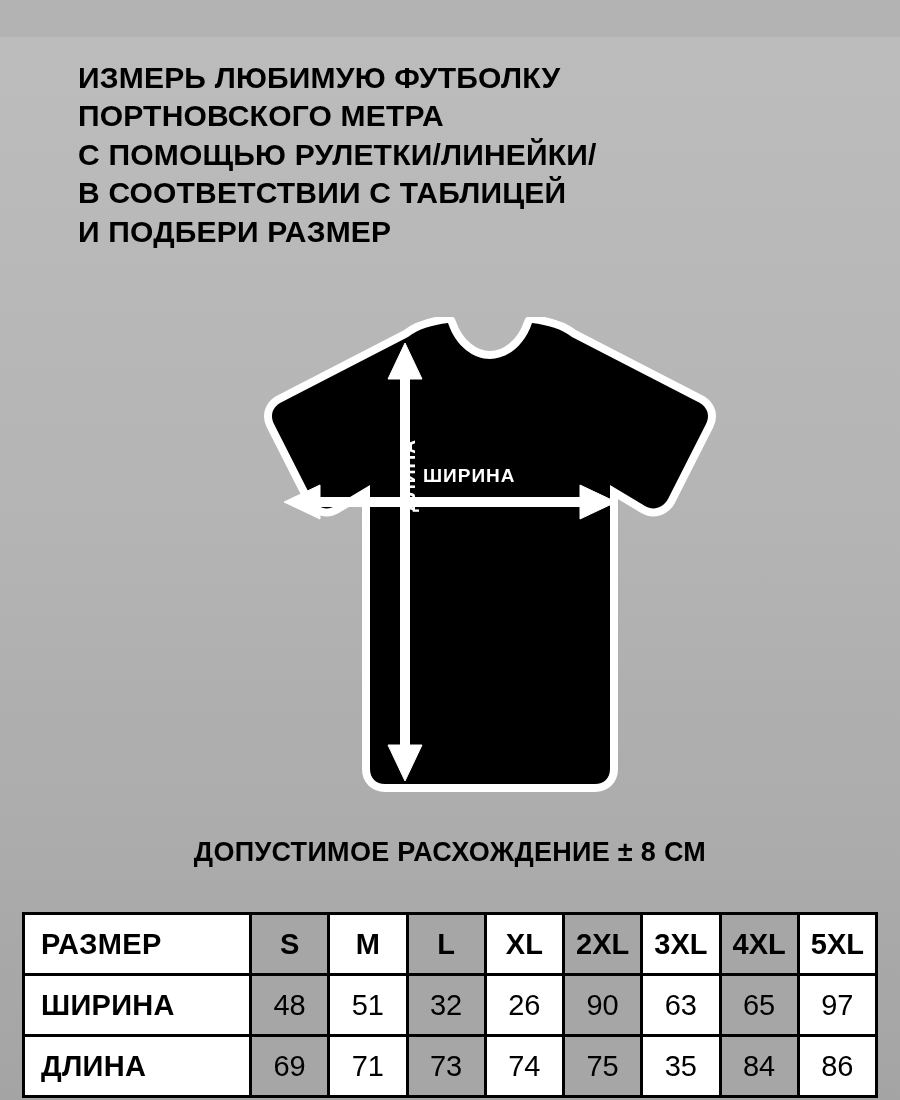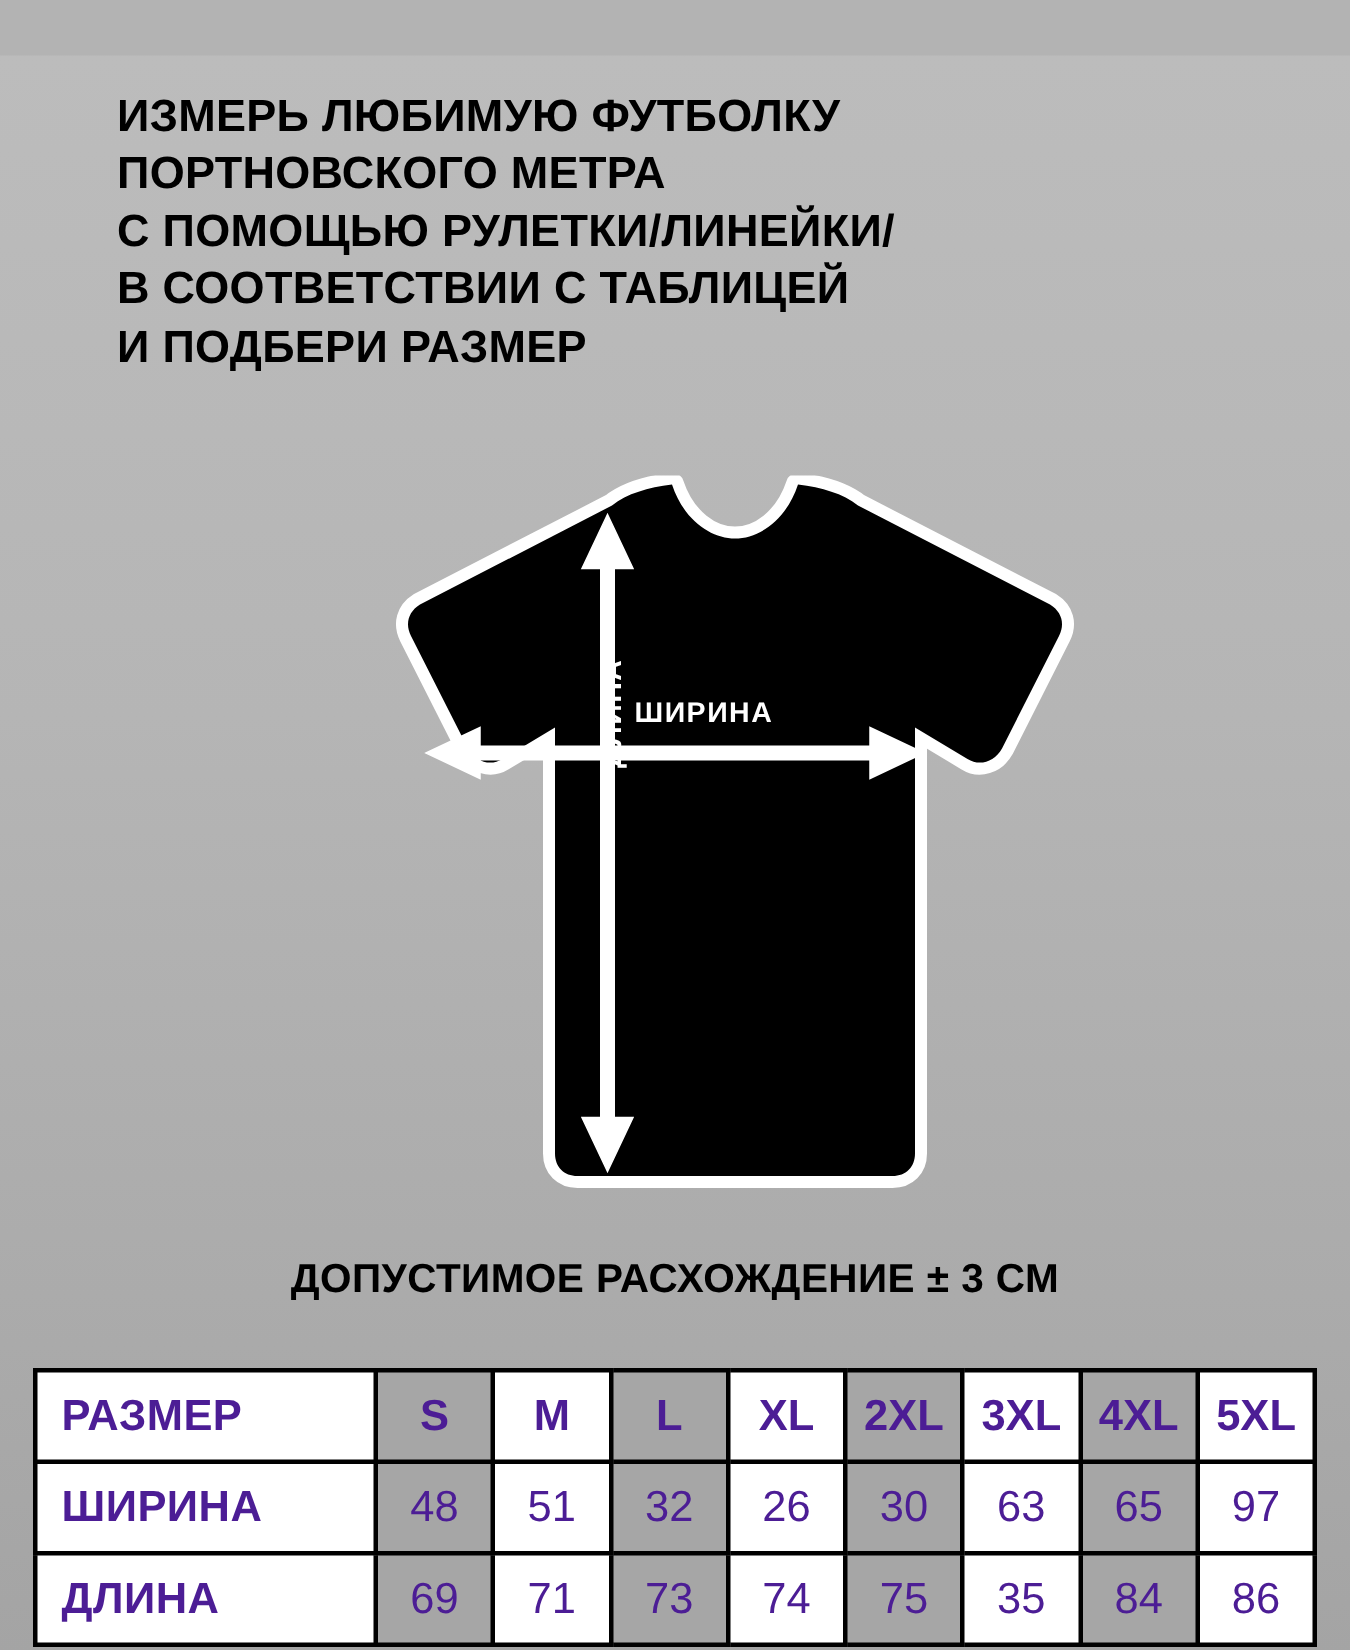--- a/index.html
+++ b/index.html
@@ -89,21 +89,21 @@
     border-collapse: collapse;
     width: 100%;
     table-layout: fixed;
   }
   table.size-table td, table.size-table th {
     border: 3px solid #000;
     height: 58px;
     text-align: center;
     vertical-align: middle;
     font-size: 29px;
-    color: #4c1d95;
+    color: #000000;
     padding: 0;
   }
   table.size-table th.rowhead, table.size-table td.rowhead {
     font-weight: bold;
     background: #ffffff;
     font-size: 29px;
     width: 208px;
     text-align: left;
     padding-left: 16px;
     letter-spacing: 0.3px;
@@ -180,21 +180,21 @@
         <line x1="128" y1="185" x2="412" y2="185" stroke-width="10"></line>
         <polygon points="104,185 140,168 140,202"></polygon>
         <polygon points="436,185 400,168 400,202"></polygon>
       </g>
     </svg>
 
     <span class="dim-label dim-width">ШИРИНА</span>
     <span class="dim-label dim-length">ДЛИНА</span>
   </div>
 
-  <div class="tolerance">ДОПУСТИМОЕ  РАСХОЖДЕНИЕ ± 3 СМ</div>
+  <div class="tolerance">ДОПУСТИМОЕ  РАСХОЖДЕНИЕ ± 8 СМ</div>
 
   <div class="table-wrap">
     <table class="size-table">
       <tbody>
         <tr>
           <th class="rowhead">РАЗМЕР</th>
           <th class="colhead cell-grey">S</th>
           <th class="colhead cell-white">M</th>
           <th class="colhead cell-grey">L</th>
           <th class="colhead cell-white">XL</th>
@@ -202,21 +202,21 @@
           <th class="colhead cell-white">3XL</th>
           <th class="colhead cell-grey">4XL</th>
           <th class="colhead cell-white">5XL</th>
         </tr>
         <tr>
           <td class="rowhead">ШИРИНА</td>
           <td class="cell-grey">48</td>
           <td class="cell-white">51</td>
           <td class="cell-grey">32</td>
           <td class="cell-white">26</td>
-          <td class="cell-grey">30</td>
+          <td class="cell-grey">90</td>
           <td class="cell-white">63</td>
           <td class="cell-grey">65</td>
           <td class="cell-white">97</td>
         </tr>
         <tr>
           <td class="rowhead">ДЛИНА</td>
           <td class="cell-grey">69</td>
           <td class="cell-white">71</td>
           <td class="cell-grey">73</td>
           <td class="cell-white">74</td>

